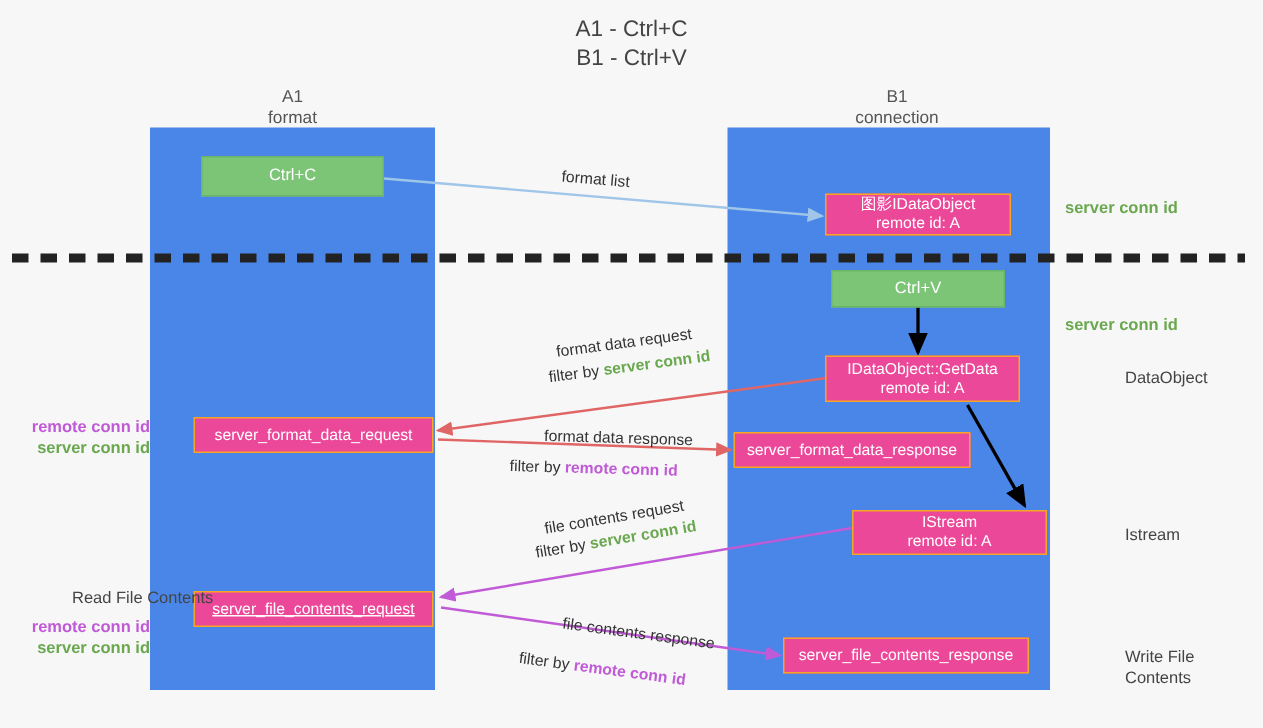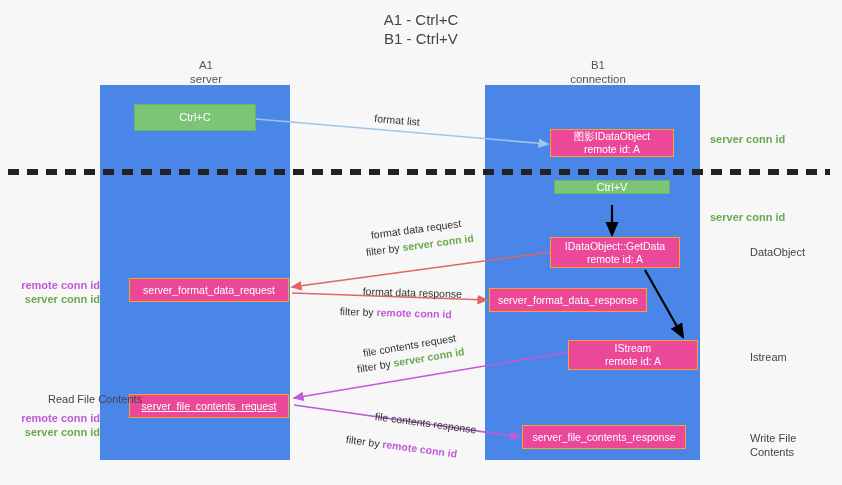--- a/index.html
+++ b/index.html
@@ -55,23 +55,23 @@
 </head>
 <body>
 
 <div id="stage">
 
   <div class="abs title">
     <div>A1 - Ctrl+C</div>
     <div>B1 - Ctrl+V</div>
   </div>
 
-  <div class="abs colhead" style="left:136px;top:58px;width:140px;text-align:center;">
+  <div class="abs colhead" style="left:125px;top:58px;width:140px;text-align:center;">
     <div>A1</div>
-    <div>server</div>
+    <div>format</div>
   </div>
   <div class="abs colhead" style="left:528px;top:58px;width:140px;">
     <div>B1</div>
     <div>connection</div>
   </div>
 
   <div class="abs lane" style="left:100px;top:85px;width:190px;height:375px;"></div>
   <div class="abs lane" style="left:485px;top:85px;width:215px;height:375px;"></div>
 
   <svg class="overlay">
@@ -111,21 +111,21 @@
     <span>Ctrl+C</span>
   </div>
 
   <div class="abs box orange" style="left:550px;top:129px;width:124px;height:28px;">
     <span>
       <span>图影IDataObject</span>
       <span class="l2">remote id: A</span>
     </span>
   </div>
 
-  <div class="abs box green" style="left:554px;top:180px;width:116px;height:14px;">
+  <div class="abs box green" style="left:554px;top:180px;width:116px;height:25px;">
     <span>Ctrl+V</span>
   </div>
 
   <div class="abs box orange" style="left:550px;top:237px;width:130px;height:31px;">
     <span>
       <span>IDataObject::GetData</span>
       <span class="l2">remote id: A</span>
     </span>
   </div>
 

